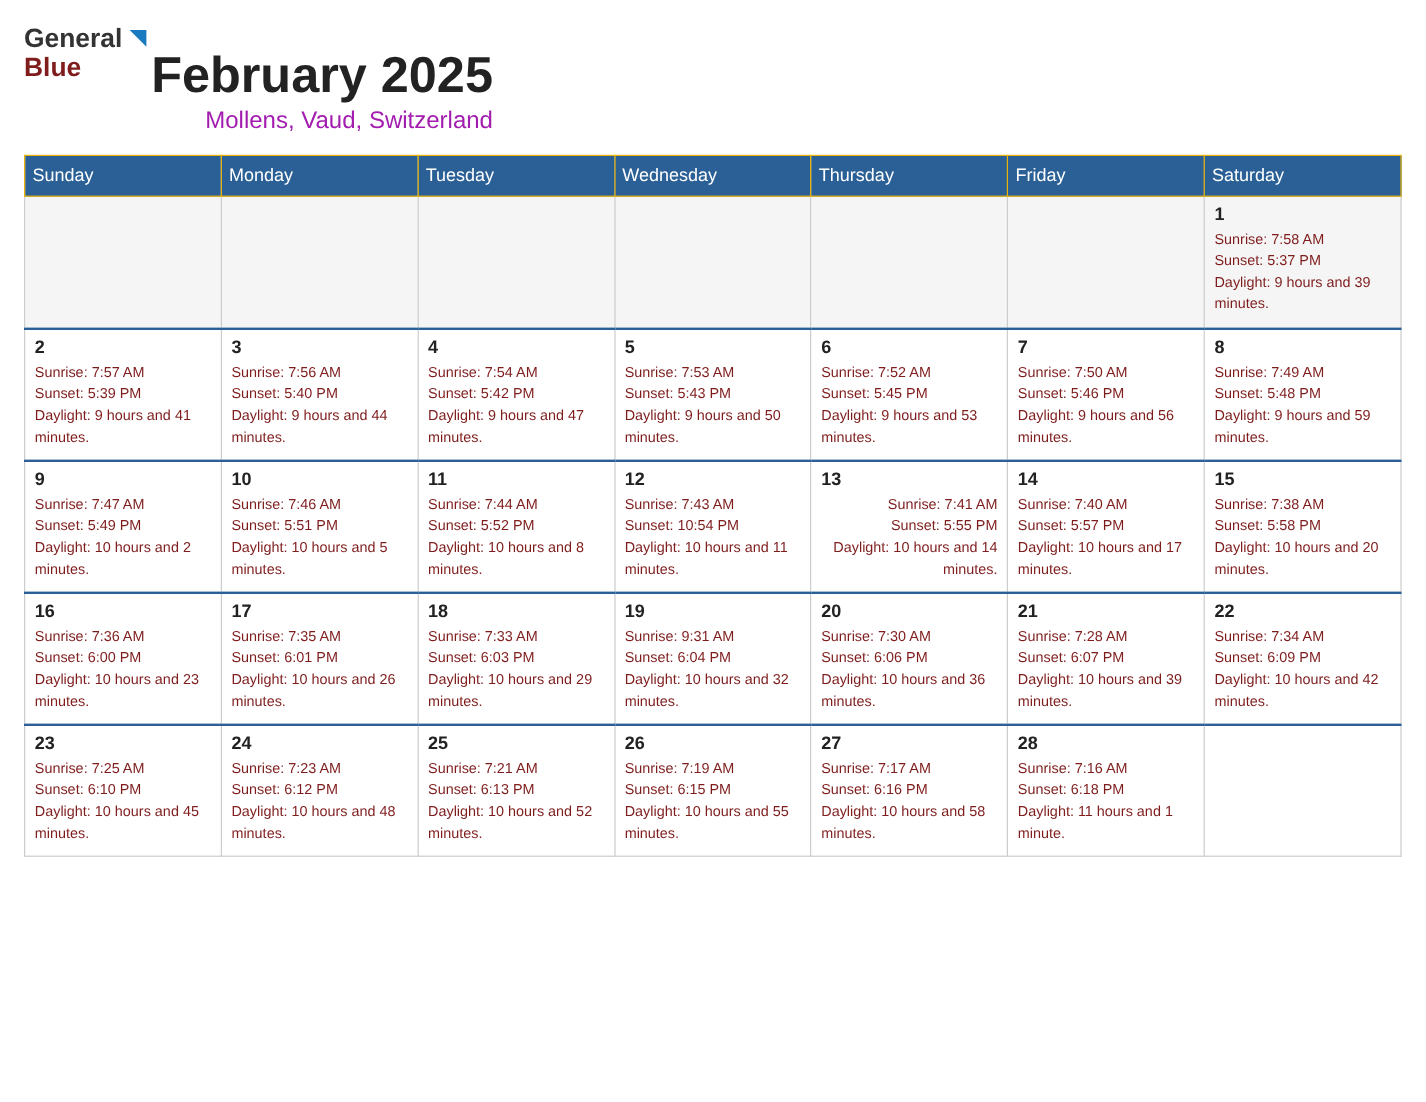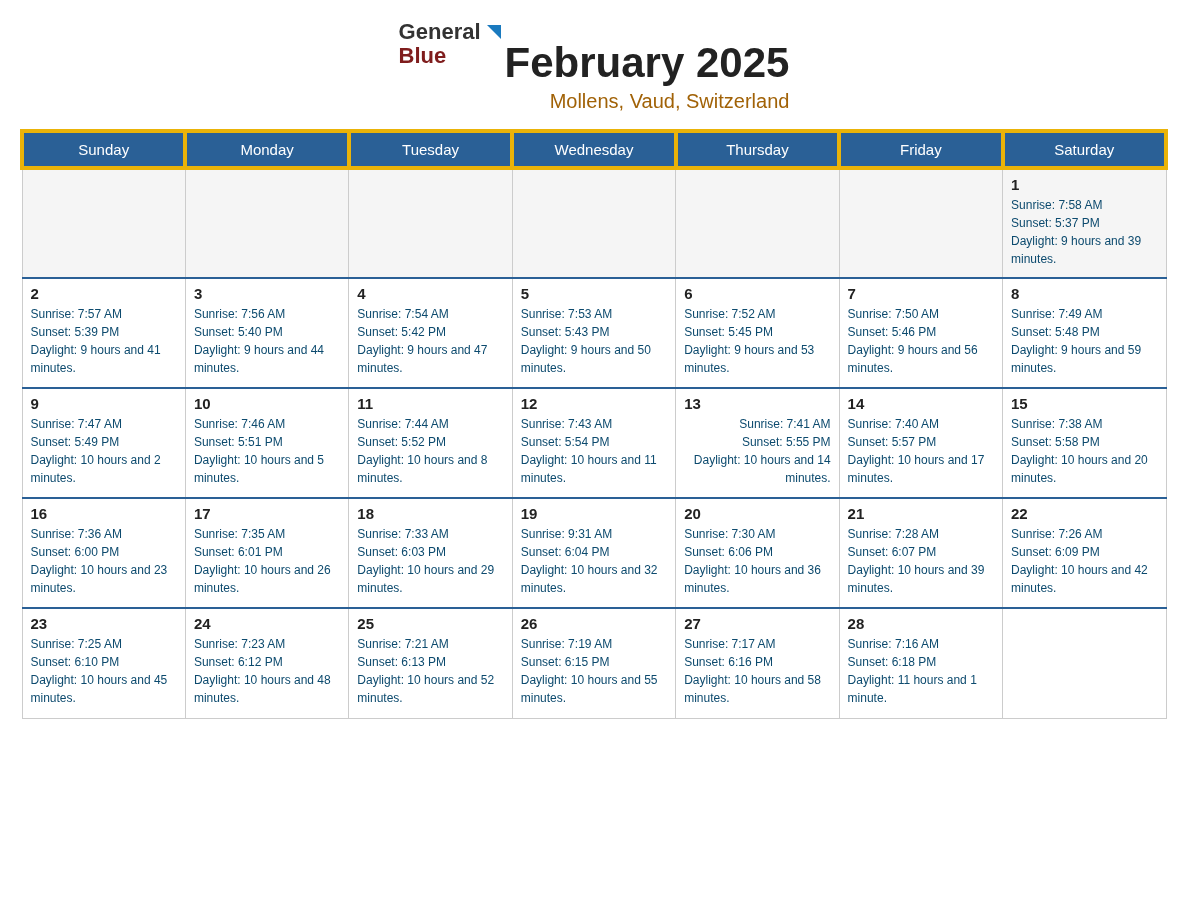--- a/index.html
+++ b/index.html
@@ -5,21 +5,21 @@
     * { box-sizing: border-box; margin: 0; padding: 0; }
     body {
       font-family: Arial, sans-serif;
       background: #fff;
       padding: 20px;
       width: 1188px;
       min-height: 918px;
     }
     .header {
       display: flex;
-      justify-content: center;
+      justify-content: flex-start;
       align-items: flex-start;
       margin-bottom: 16px;
     }
     .logo {
       display: flex;
       align-items: center;
       gap: 4px;
     }
     .logo-text-general {
       font-size: 22px;
@@ -36,36 +36,36 @@
       margin-top: 20px;
     }
     .month-title {
       font-size: 42px;
       font-weight: bold;
       color: #222;
       line-height: 1.1;
     }
     .location-title {
       font-size: 20px;
-      color: #a16207;
+      color: #a21caf;
       margin-top: 4px;
     }
     .calendar-table {
       width: 100%;
       border-collapse: collapse;
       table-layout: fixed;
     }
     .calendar-table th {
       background-color: #2a6096;
       color: #fff;
       padding: 8px 6px;
       font-size: 15px;
       font-weight: normal;
-      text-align: center;
-      border: 4px solid #eab308;
+      text-align: left;
+      border: 1px solid #eab308;
     }
     .calendar-table td {
       vertical-align: top;
       padding: 6px 8px;
       border: 1px solid #ccc;
       height: 110px;
       font-size: 12.5px;
       color: #333;
       background: #fff;
     }
@@ -75,21 +75,21 @@
     .day-number {
       font-size: 15px;
       font-weight: bold;
       display: block;
       margin-bottom: 3px;
       color: #222;
     }
     .day-info {
       font-size: 12px;
       line-height: 1.5;
-      color: #0c4a6e;
+      color: #7f1d1d;
     }
     .empty-cell {
       background: #f9f9f9;
     }
     .row-divider td {
       border-top: 2px solid #2a6096;
     }
   </style>
 </head>
 <body>
@@ -200,21 +200,21 @@
         </td>
         <td>
           <span class="day-number">11</span>
           <div class="day-info" style="white-space: pre-line;">Sunrise: 7:44 AM
 Sunset: 5:52 PM
 Daylight: 10 hours and 8 minutes.</div>
         </td>
         <td>
           <span class="day-number">12</span>
           <div class="day-info" style="white-space: pre-line;">Sunrise: 7:43 AM
-Sunset: 5:54 PM
+Sunset: 10:54 PM
 Daylight: 10 hours and 11 minutes.</div>
         </td>
         <td>
           <span class="day-number">13</span>
           <div class="day-info" style="white-space: pre-line; text-align: right;">Sunrise: 7:41 AM
 Sunset: 5:55 PM
 Daylight: 10 hours and 14 minutes.</div>
         </td>
         <td>
           <span class="day-number">14</span>
@@ -261,21 +261,21 @@
 Daylight: 10 hours and 36 minutes.</div>
         </td>
         <td>
           <span class="day-number">21</span>
           <div class="day-info" style="white-space: pre-line;">Sunrise: 7:28 AM
 Sunset: 6:07 PM
 Daylight: 10 hours and 39 minutes.</div>
         </td>
         <td>
           <span class="day-number">22</span>
-          <div class="day-info" style="white-space: pre-line;">Sunrise: 7:26 AM
+          <div class="day-info" style="white-space: pre-line;">Sunrise: 7:34 AM
 Sunset: 6:09 PM
 Daylight: 10 hours and 42 minutes.</div>
         </td>
       </tr>
       <tr class="row-divider">
         <td>
           <span class="day-number">23</span>
           <div class="day-info" style="white-space: pre-line;">Sunrise: 7:25 AM
 Sunset: 6:10 PM
 Daylight: 10 hours and 45 minutes.</div>

